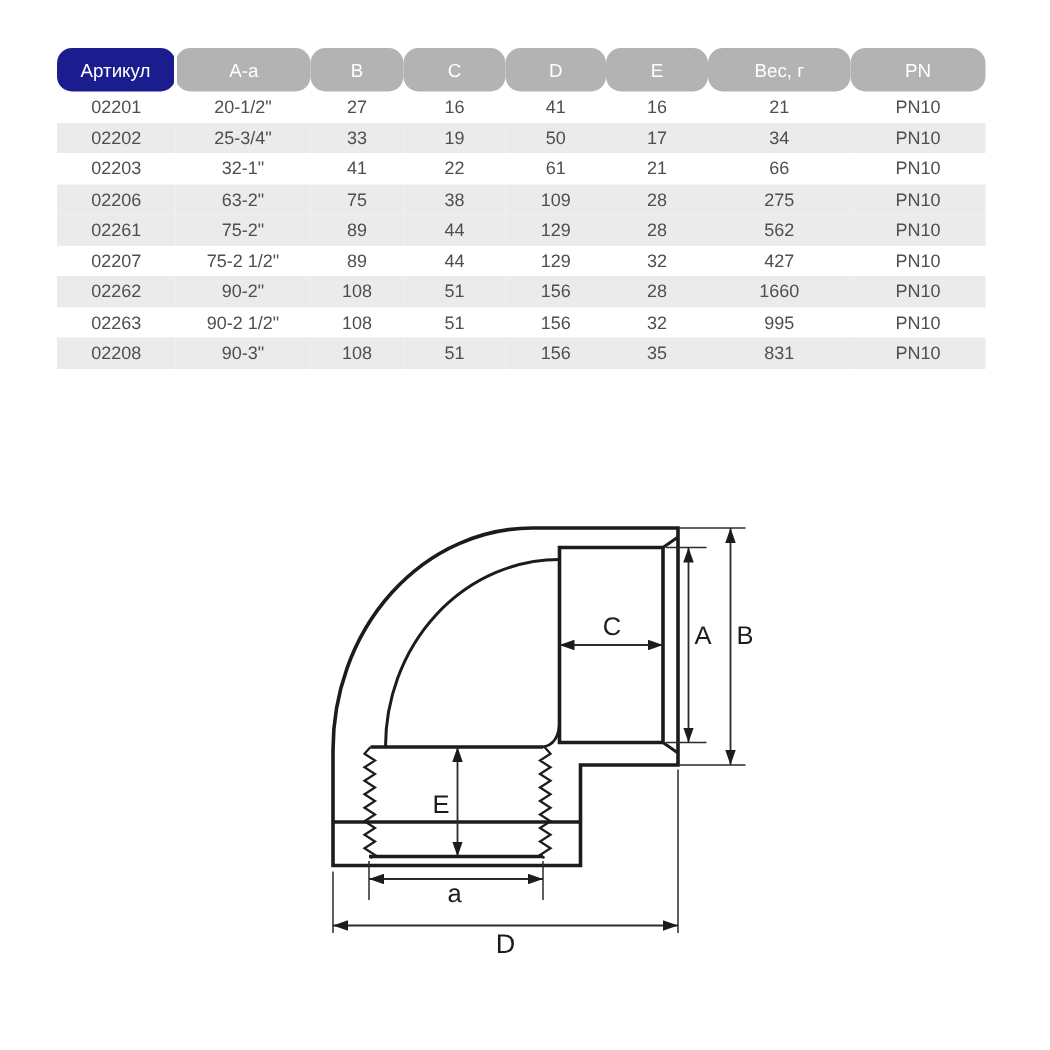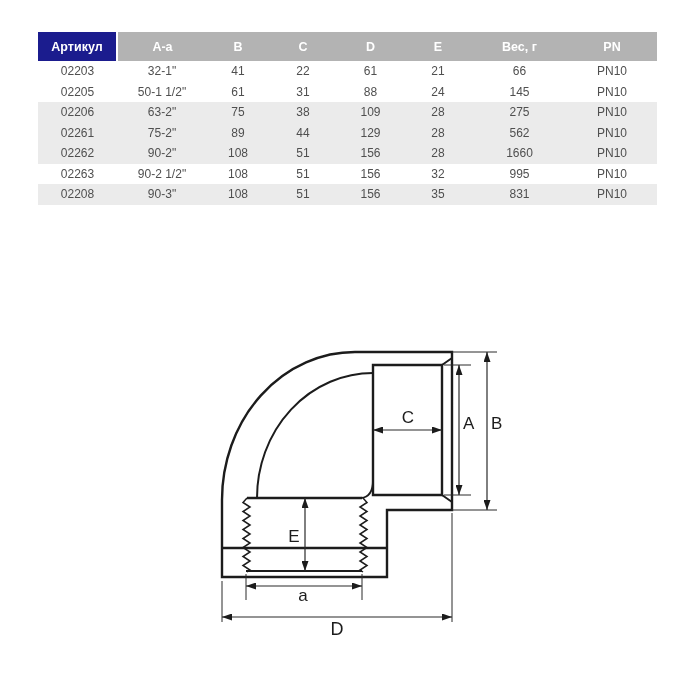--- a/index.html
+++ b/index.html
@@ -12,21 +12,21 @@
   }
   html,body{margin:0;padding:0;}
   body{
     width:700px;height:700px;background:#ffffff;position:relative;
     font-family:"Liberation Sans", sans-serif;overflow:hidden;
   }
   .spec-table-wrap{position:absolute;left:38px;top:32px;width:619px;}
   table{border-collapse:collapse;table-layout:fixed;width:619px;}
   th{
     height:29px;background:var(--header-gray);color:var(--header-text);
-    font-weight:bold;font-size:12.5px;text-align:center;padding:0;
+    font-weight:normal;font-size:12.5px;text-align:center;padding:0;border-radius:10px;
   }
   th.blue{background:var(--header-blue);border-right:2px solid #ffffff;}
   td{
     height:20.5px;padding:0;text-align:center;font-size:12px;
     color:var(--body-text);white-space:nowrap;
   }
   tbody tr.stripe{background:var(--row-stripe);}
   svg.diagram{position:absolute;left:0;top:0;}
   svg text{font-family:"Liberation Sans", sans-serif;fill:var(--line);}
 </style>
@@ -52,57 +52,77 @@
         <th>B</th>
         <th>C</th>
         <th>D</th>
         <th>E</th>
         <th>Вес, г</th>
         <th>PN</th>
       </tr>
     </thead>
     <tbody>
         <tr>
+          <td>02201</td>
+          <td>20-1/2"</td>
+          <td>27</td>
+          <td>16</td>
+          <td>41</td>
+          <td>16</td>
+          <td>21</td>
+          <td>PN10</td>
+        </tr>
+        <tr class="stripe">
+          <td>02202</td>
+          <td>25-3/4"</td>
+          <td>33</td>
+          <td>19</td>
+          <td>50</td>
+          <td>17</td>
+          <td>34</td>
+          <td>PN10</td>
+        </tr>
+        <tr>
           <td>02203</td>
           <td>32-1"</td>
           <td>41</td>
           <td>22</td>
           <td>61</td>
           <td>21</td>
           <td>66</td>
-          <td>PN10</td>
-        </tr>
-        <tr>
-          <td>02205</td>
-          <td>50-1 1/2"</td>
-          <td>61</td>
-          <td>31</td>
-          <td>88</td>
-          <td>24</td>
-          <td>145</td>
           <td>PN10</td>
         </tr>
         <tr class="stripe">
           <td>02206</td>
           <td>63-2"</td>
           <td>75</td>
           <td>38</td>
           <td>109</td>
           <td>28</td>
           <td>275</td>
           <td>PN10</td>
         </tr>
         <tr class="stripe">
           <td>02261</td>
           <td>75-2"</td>
           <td>89</td>
           <td>44</td>
           <td>129</td>
           <td>28</td>
           <td>562</td>
+          <td>PN10</td>
+        </tr>
+        <tr>
+          <td>02207</td>
+          <td>75-2 1/2"</td>
+          <td>89</td>
+          <td>44</td>
+          <td>129</td>
+          <td>32</td>
+          <td>427</td>
           <td>PN10</td>
         </tr>
         <tr class="stripe">
           <td>02262</td>
           <td>90-2"</td>
           <td>108</td>
           <td>51</td>
           <td>156</td>
           <td>28</td>
           <td>1660</td>

